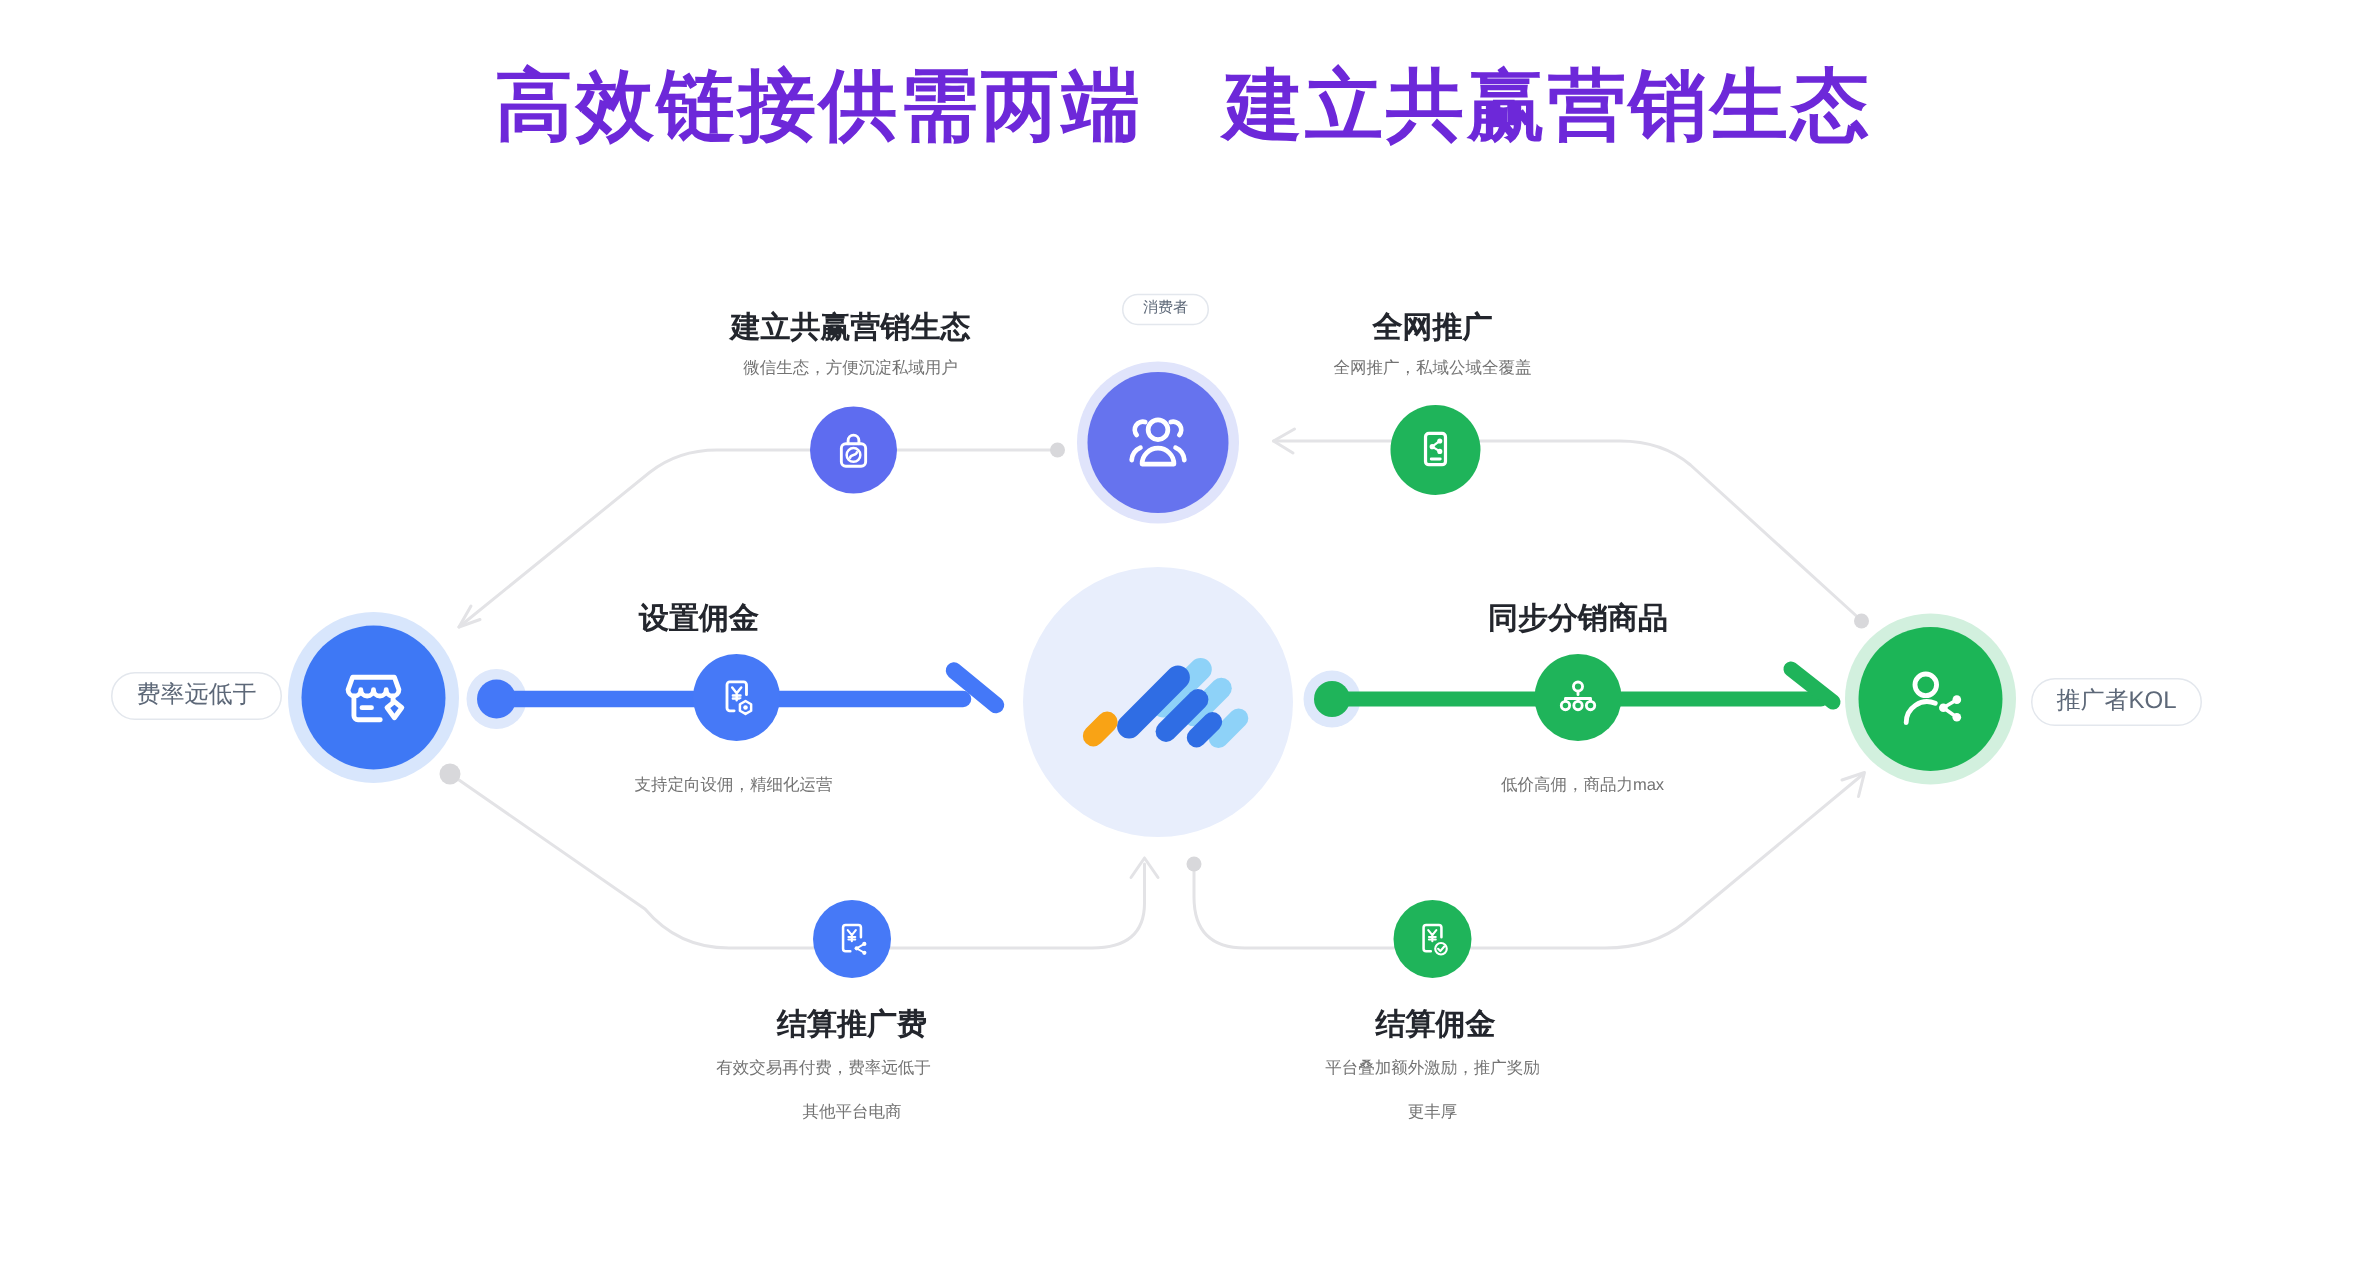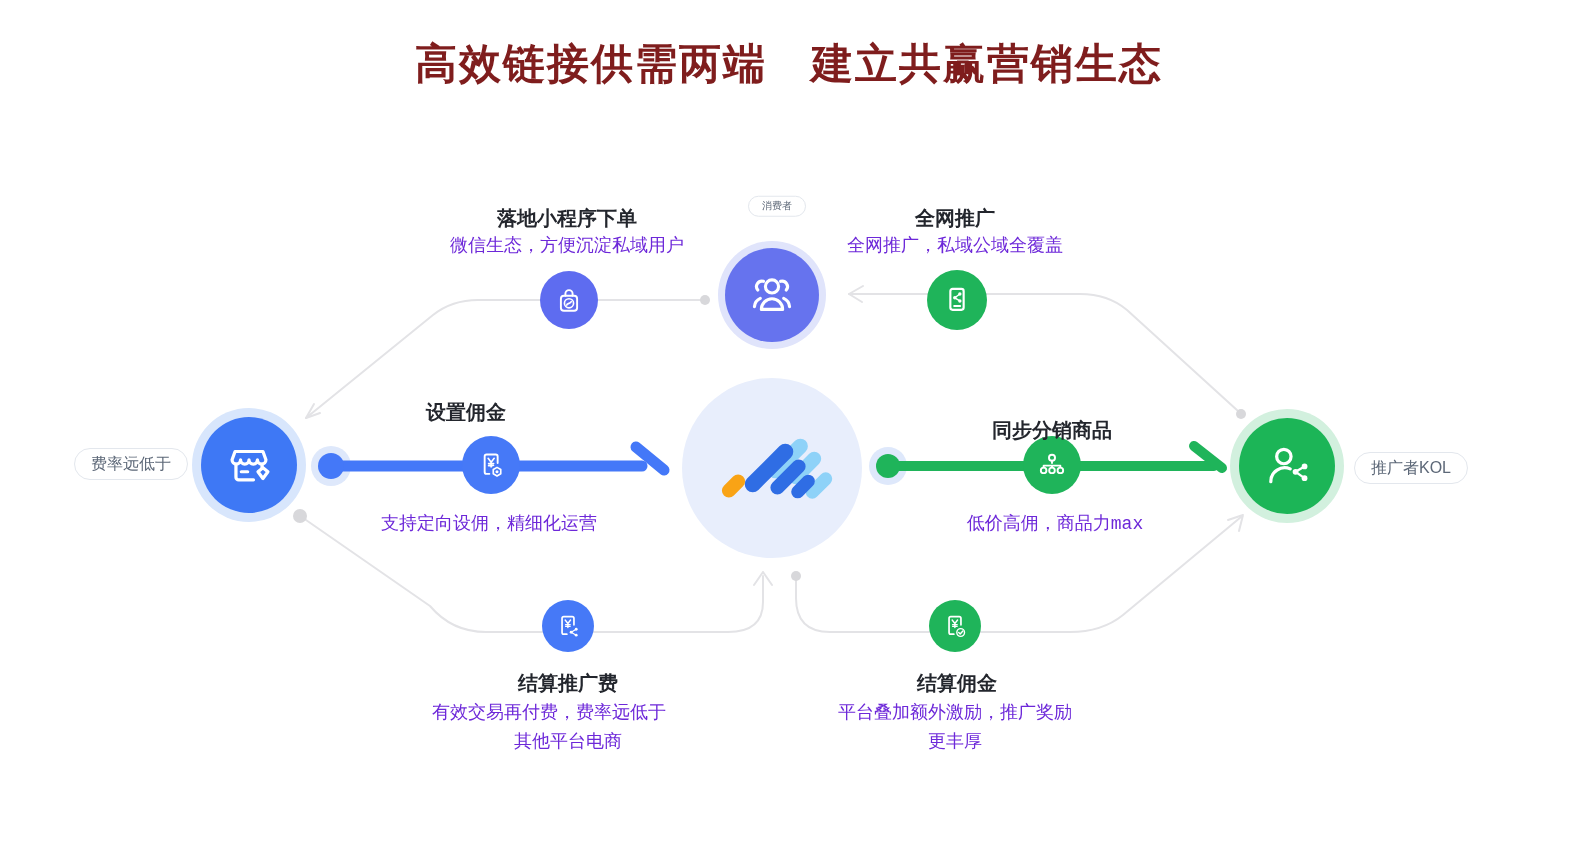--- a/index.html
+++ b/index.html
@@ -1,29 +1,29 @@
 <!DOCTYPE html>
 <html><head>
 <meta charset="utf-8">
 <style>
   html,body{margin:0;padding:0;background:#fff;}
   .canvas{position:relative;width:1578px;height:843px;background:#fff;overflow:hidden;
           font-family:"Liberation Sans","DejaVu Sans",sans-serif;}
   .title{position:absolute;left:50%;top:36px;transform:translateX(-50%);margin:0;
-         font-size:42px;font-weight:800;color:#7f1d1d;letter-spacing:2px;white-space:nowrap;}
+         font-size:52px;font-weight:800;color:#6d28d9;letter-spacing:2px;white-space:nowrap;}
   svg.lines{position:absolute;left:0;top:0;width:1578px;height:843px;}
   .ring{position:absolute;border-radius:50%;display:flex;align-items:center;justify-content:center;}
   .node{border-radius:50%;display:flex;align-items:center;justify-content:center;}
   .chip{position:absolute;border-radius:50%;display:flex;align-items:center;justify-content:center;}
   .pill{position:absolute;transform:translate(-50%,-50%);background:#fff;border:1px solid #e3e7ed;
         border-radius:999px;color:#5d6878;font-size:16px;line-height:1.25;padding:5px 16px;white-space:nowrap;}
   .pill.small{font-size:10px;padding:3px 13px;}
   .txt{position:absolute;transform:translate(-50%,-50%);white-space:nowrap;text-align:center;}
   .step-title{font-size:20px;font-weight:700;color:#23262d;}
-  .step-sub{font-size:18px;color:#6d28d9;font-family:Liberation Mono, monospace;}
+  .step-sub{font-size:11px;color:#737373;}
   .platform{position:absolute;left:682px;top:378px;width:180px;height:180px;border-radius:50%;background:#e8eefc;}
   .logo{position:absolute;left:710px;top:426px;width:130px;height:84px;}
   .cap{position:absolute;border-radius:999px;transform:rotate(-45deg);display:block;}
 </style>
 </head>
 <body>
 
 <div class="canvas">
 
   <h1 class="title">高效链接供需两端　建立共赢营销生态</h1>
@@ -172,30 +172,30 @@
   <div class="chip" style="left:929px;top:600px;width:52px;height:52px;background:#1fb45a;">
     <svg width="34" height="34" viewBox="0 0 60 60" fill="none" stroke="#fff" stroke-width="3" stroke-linecap="round" stroke-linejoin="round">
       <path d="M40.5,28 V16.5 A3,3 0 0 0 37.5,13.5 H22.5 A3,3 0 0 0 19.5,16.5 V41.5 A3,3 0 0 0 22.5,44.5 H28"></path>
       <path d="M25,19.5 L29.8,25.5 L34.5,19.5 M29.8,25.5 V32.5 M25.8,27.6 H33.8 M25.8,30.6 H33.8" stroke-width="2.5"></path>
       <circle cx="40" cy="41.5" r="10" fill="#1fb45a" stroke="none"></circle>
       <circle cx="40" cy="41.5" r="6.8" stroke-width="2.5"></circle>
       <path d="M36.6,41.5 L39.2,44.2 L43.8,38.8" stroke-width="2.5"></path>
     </svg>
   </div>
 
-  <div class="txt step-title" style="left:567px;top:218px;">落地小程序下单</div>
+  <div class="txt step-title" style="left:567px;top:218px;">建立共赢营销生态</div>
   <div class="txt step-sub" style="left:567px;top:245px;">微信生态，方便沉淀私域用户</div>
 
   <div class="txt step-title" style="left:955px;top:218px;">全网推广</div>
   <div class="txt step-sub" style="left:955px;top:245px;">全网推广，私域公域全覆盖</div>
 
   <div class="txt step-title" style="left:466px;top:412px;">设置佣金</div>
   <div class="txt step-sub" style="left:489px;top:523px;">支持定向设佣，精细化运营</div>
 
-  <div class="txt step-title" style="left:1052px;top:412px;margin-top:18px;">同步分销商品</div>
+  <div class="txt step-title" style="left:1052px;top:412px;">同步分销商品</div>
   <div class="txt step-sub" style="left:1055px;top:523px;">低价高佣，商品力max</div>
 
   <div class="txt step-title" style="left:568px;top:683px;">结算推广费</div>
   <div class="txt step-sub" style="left:549px;top:712px;">有效交易再付费，费率远低于</div>
   <div class="txt step-sub" style="left:568px;top:741px;">其他平台电商</div>
 
   <div class="txt step-title" style="left:957px;top:683px;">结算佣金</div>
   <div class="txt step-sub" style="left:955px;top:712px;">平台叠加额外激励，推广奖励</div>
   <div class="txt step-sub" style="left:955px;top:741px;">更丰厚</div>
 

